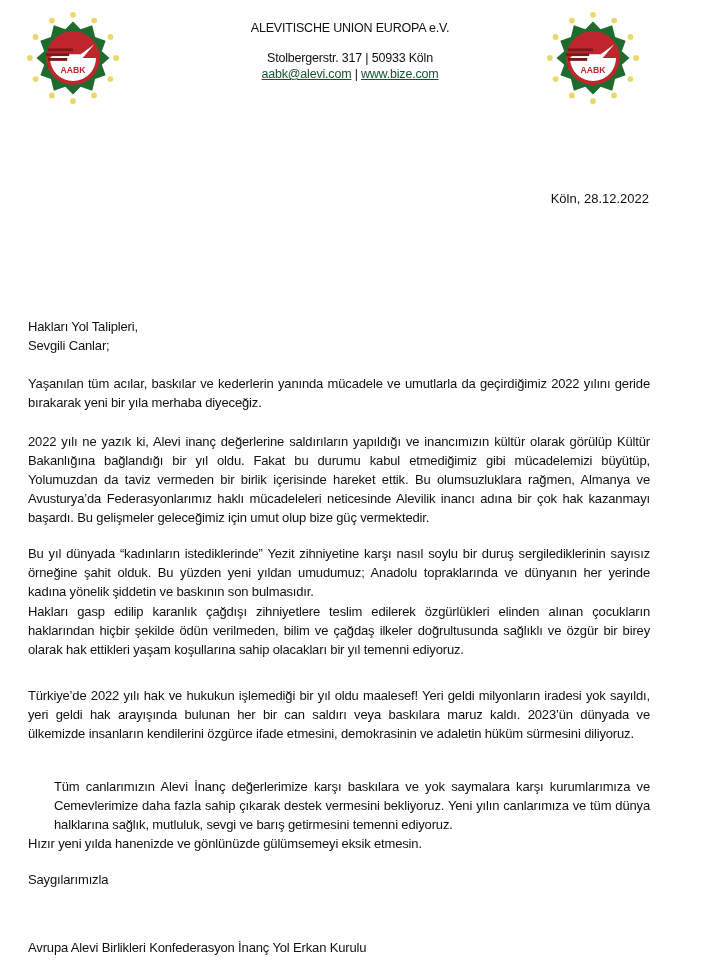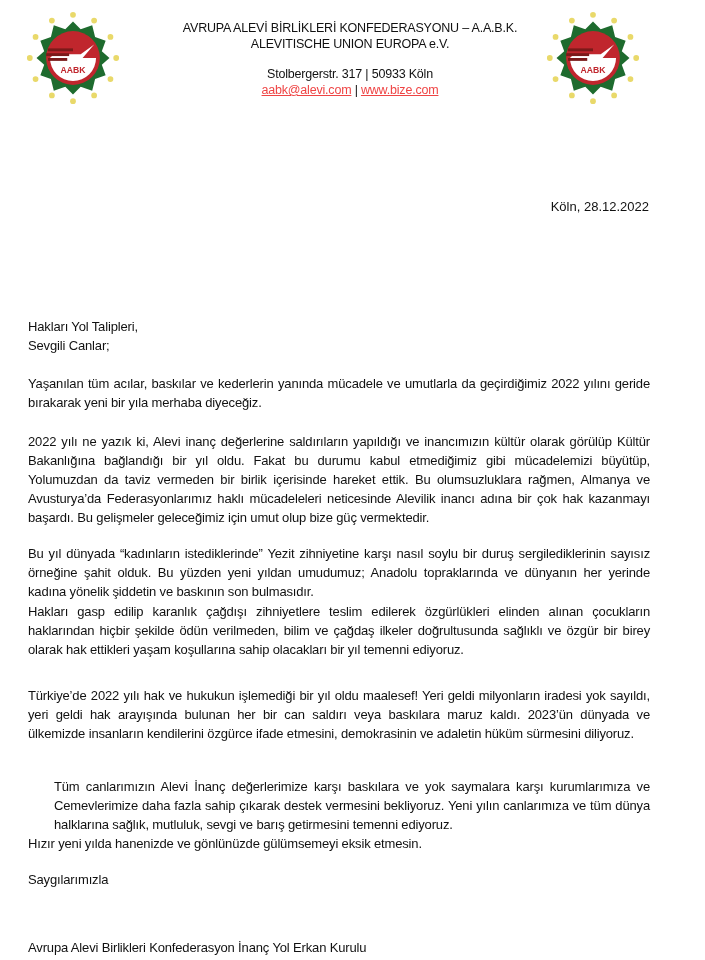--- a/index.html
+++ b/index.html
@@ -4,22 +4,22 @@
 <style>
   html, body { margin:0; padding:0; background:#ffffff; }
   body { width:705px; height:960px; position:relative; overflow:hidden;
          font-family:"Liberation Sans", "DejaVu Sans", sans-serif; color:#111; }
   .logo { position:absolute; top:10px; width:96px; height:96px; }
   .logo.left { left:25px; }
   .logo.right { left:545px; }
   .header { position:absolute; top:20px; left:140px; width:420px; text-align:center;
             font-size:12.5px; line-height:16px; letter-spacing:-0.2px; }
   .header .gap { height:14px; }
-  .header a { color:#ef4444; text-decoration:underline; }
-  .date { position:absolute; top:199px; right:56px; font-size:13px; }
+  .header a { color:#14532d; text-decoration:underline; }
+  .date { position:absolute; top:191px; right:56px; font-size:13px; }
   .body { position:absolute; left:28px; width:622px; font-size:13px; line-height:19px; letter-spacing:-0.15px; }
   .p { text-align:justify; margin:0; }
   .greet { top:317px; }
   .p1 { top:374px; }
   .p2 { top:432px; }
   .p3 { top:544px; }
   .p4 { top:602px; }
   .p5 { top:686px; }
   .p6 { top:777px; }
   .closing { top:870px; }
@@ -48,21 +48,20 @@
     <circle cx="50" cy="50" r="28" fill="#c0262d"></circle>
     <path d="M26 50 A24 24 0 0 0 74 50 L60 50 L72 36 L58 46 L30 46 Z" fill="#ffffff"></path>
     <rect x="24" y="40" width="26" height="3" fill="#7a1a1a"></rect>
     <rect x="22" y="45" width="24" height="3" fill="#7a1a1a"></rect>
     <rect x="24" y="50" width="20" height="3" fill="#7a1a1a"></rect>
     <text x="50" y="66" text-anchor="middle" font-size="9" font-family="Liberation Sans, sans-serif" font-weight="bold" fill="#c0262d">AABK</text>
   </svg>
 </div>
 
 <div class="header">
-  <div>AVRUPA ALEVİ BİRLİKLERİ KONFEDERASYONU – A.A.B.K.</div>
   <div>ALEVITISCHE UNION EUROPA e.V.</div>
   <div class="gap"></div>
   <div>Stolbergerstr. 317 | 50933 Köln</div>
   <div>
     <a>aabk@alevi.com</a><span style="white-space:pre"> | </span><a>www.bize.com</a>
   </div>
 </div>
 
 <div class="logo right">
   <svg viewBox="0 0 100 100" width="96" height="96">

